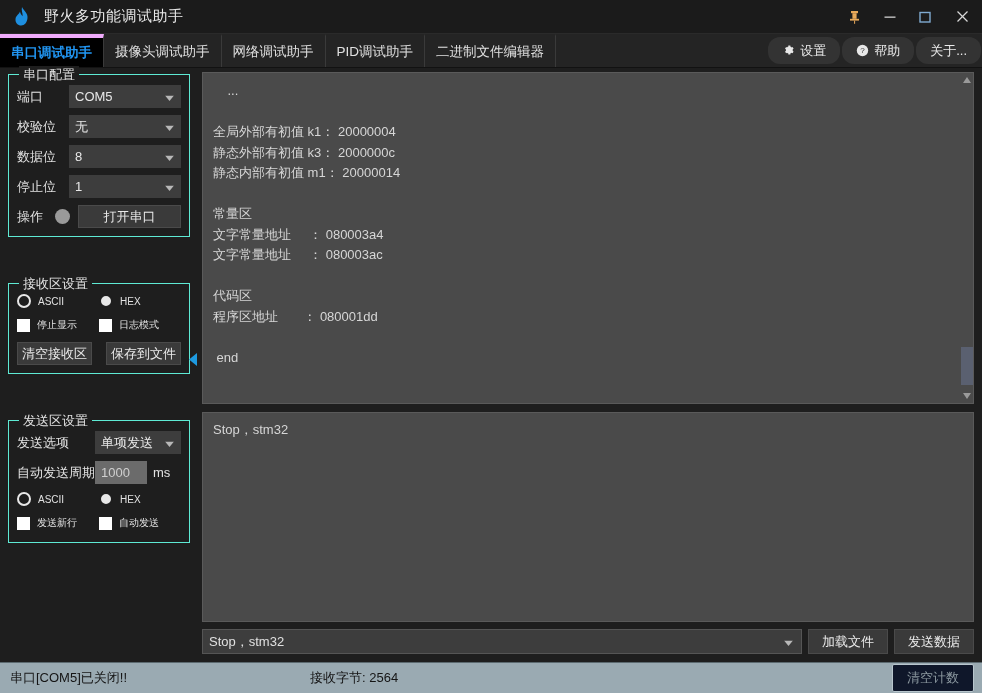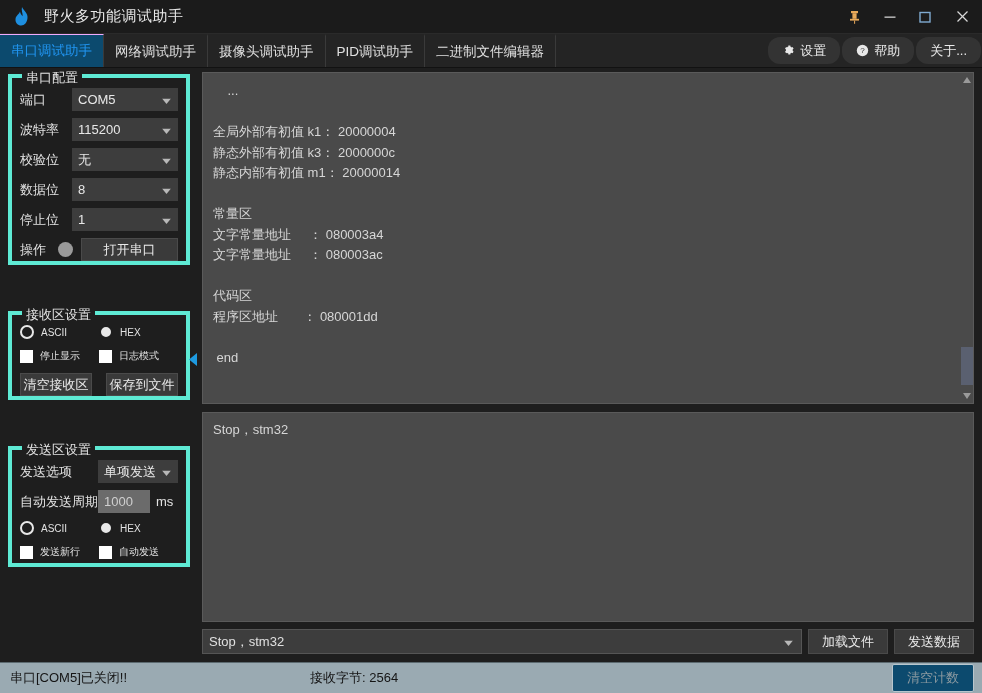--- a/index.html
+++ b/index.html
@@ -51,22 +51,23 @@
     padding: 0 11px;
     display: flex; align-items: center;
     font-size: 13.5px;
     color: #e0e0e0;
     border-right: 1px solid #3a3a3a;
     border-top: 2px solid transparent;
     background: #242424;
   }
   .tab.active {
     color: #2196f3;
-    border-top: 1px solid #f0abfc;
-    background: #0c4a6e;
+    border-top: 4px solid #f0abfc;
+    background: #000000;
+    font-weight: bold;
   }
   .tabbar-spacer { flex: 1 1 auto; }
   .tool-btn {
     display: flex; align-items: center; gap: 5px;
     padding: 0 14px;
     margin: 3px 1px;
     background: #333333;
     color: #eaeaea;
     font-size: 13px;
     border-radius: 12px;
@@ -83,24 +84,24 @@
 
   
   .left-panel {
     width: 196px; flex: 0 0 196px;
     background: #1e1e1e;
     padding: 6px 6px 4px 8px;
     display: flex; flex-direction: column;
     position: relative;
   }
   .group {
-    border: 4px solid #5eead4;
+    border: 1px solid #5eead4;
     position: relative;
     margin-bottom: 10px;
-    padding: 10px 8px 0 8px;
+    padding: 10px 8px 8px 8px;
   }
   .group > .legend {
     position: absolute;
     top: -9px; left: 10px;
     background: #1e1e1e;
     padding: 0 4px;
     font-size: 13px;
     color: #e2e2e2;
     white-space: nowrap;
   }
@@ -283,21 +284,21 @@
     color: #151515;
     font-size: 13px;
     padding: 0 4px 0 10px;
     border-top: 1px solid #5c6a70;
   }
   .status-seg { white-space: nowrap; }
   .st-a { flex: 0 0 300px; }
   .st-b { flex: 0 0 280px; }
   .st-c { flex: 1 1 auto; }
   .clear-count {
-    background: #0c4a6e;
+    background: #0f172a;
     color: #8d9aa1;
     font-size: 13px;
     padding: 4px 14px;
     border: 1px solid #b8c6cd;
     border-radius: 2px;
     margin-right: 4px;
   }
 </style>
 </head>
 <body>
@@ -333,22 +334,22 @@
     <div class="win-btn close">
       <svg width="15" height="15" viewBox="0 0 15 15">
         <line x1="2.5" y1="2.5" x2="12.5" y2="12.5" stroke="#d8d8d8" stroke-width="1.3"></line>
         <line x1="12.5" y1="2.5" x2="2.5" y2="12.5" stroke="#d8d8d8" stroke-width="1.3"></line>
       </svg>
     </div>
   </div>
 
   <div class="tabbar">
     <div class="tab active">串口调试助手</div>
+    <div class="tab">摄像头调试助手</div>
     <div class="tab">网络调试助手</div>
-    <div class="tab">摄像头调试助手</div>
     <div class="tab">PID调试助手</div>
     <div class="tab">二进制文件编辑器</div>
     <div class="tabbar-spacer"></div>
     <div class="tool-btn">
       <span class="ico">
         <svg width="13" height="13" viewBox="0 0 16 16">
           <path fill="#e8e8e8" d="M8 5.2a2.8 2.8 0 100 5.6 2.8 2.8 0 000-5.6zm0 4.2a1.4 1.4 0 110-2.8 1.4 1.4 0 010 2.8z"></path>
           <path fill="#e8e8e8" d="M14.3 9.1l-1.1-.6c.05-.33.08-.66.08-1s-.03-.67-.08-1l1.1-.6-1.3-2.25-1.13.58a5.6 5.6 0 00-1.73-1l.17-1.26h-2.6l.17 1.26c-.64.22-1.23.56-1.73 1l-1.13-.58L3.7 5.9l1.1.6c-.05.33-.08.66-.08 1s.3.67.08 1l-1.1.6 1.3 2.25 1.13-.58c.5.44 1.09.78 1.73 1l-.17 1.26h2.6l-.17-1.26c.64-.22 1.23-.56 1.73-1l1.13.58L14.3 9.1z"></path>
         </svg>
       </span>
@@ -380,31 +381,20 @@
           <div class="combo">
             <span>COM5</span>
             <span class="caret">
               <svg width="9" height="6" viewBox="0 0 9 6">
                   <path d="M0 0 L9 0 L4.5 5.5 Z" fill="#b8b8b8"></path>
                 </svg>
             </span>
           </div>
         </div>
 
-        <div class="row">
-          <div class="lbl">波特率</div>
-          <div class="combo">
-            <span>115200</span>
-            <span class="caret">
-              <svg width="9" height="6" viewBox="0 0 9 6">
-                  <path d="M0 0 L9 0 L4.5 5.5 Z" fill="#b8b8b8"></path>
-                </svg>
-            </span>
-          </div>
-        </div>
 
         <div class="row">
           <div class="lbl">校验位</div>
           <div class="combo">
             <span>无</span>
             <span class="caret">
               <svg width="9" height="6" viewBox="0 0 9 6">
                   <path d="M0 0 L9 0 L4.5 5.5 Z" fill="#b8b8b8"></path>
                 </svg>
             </span>

